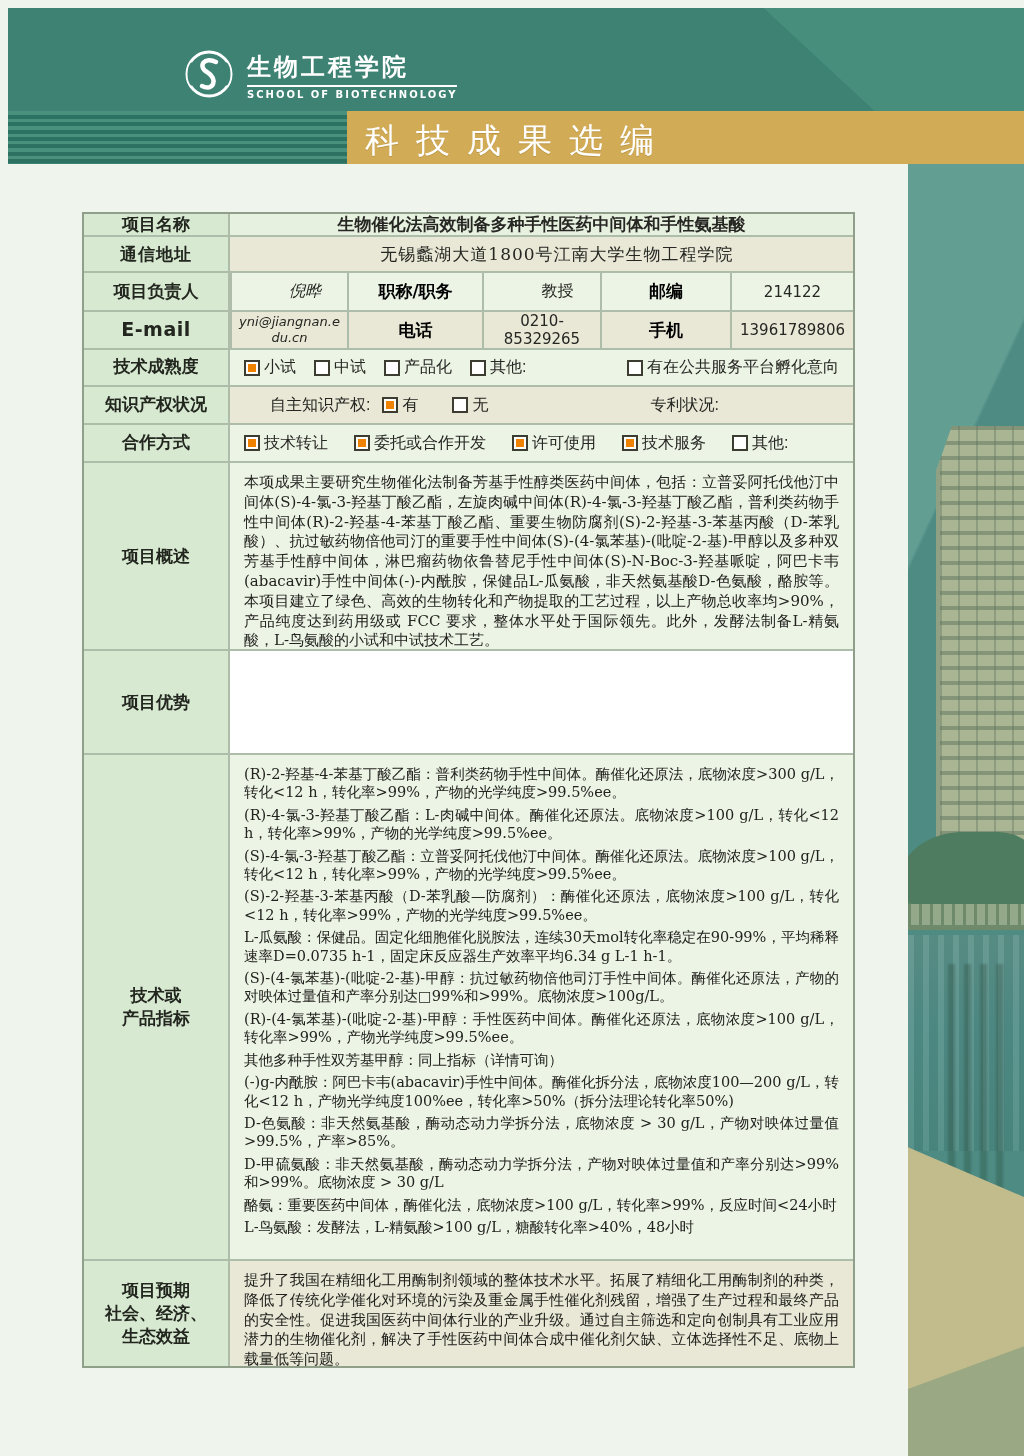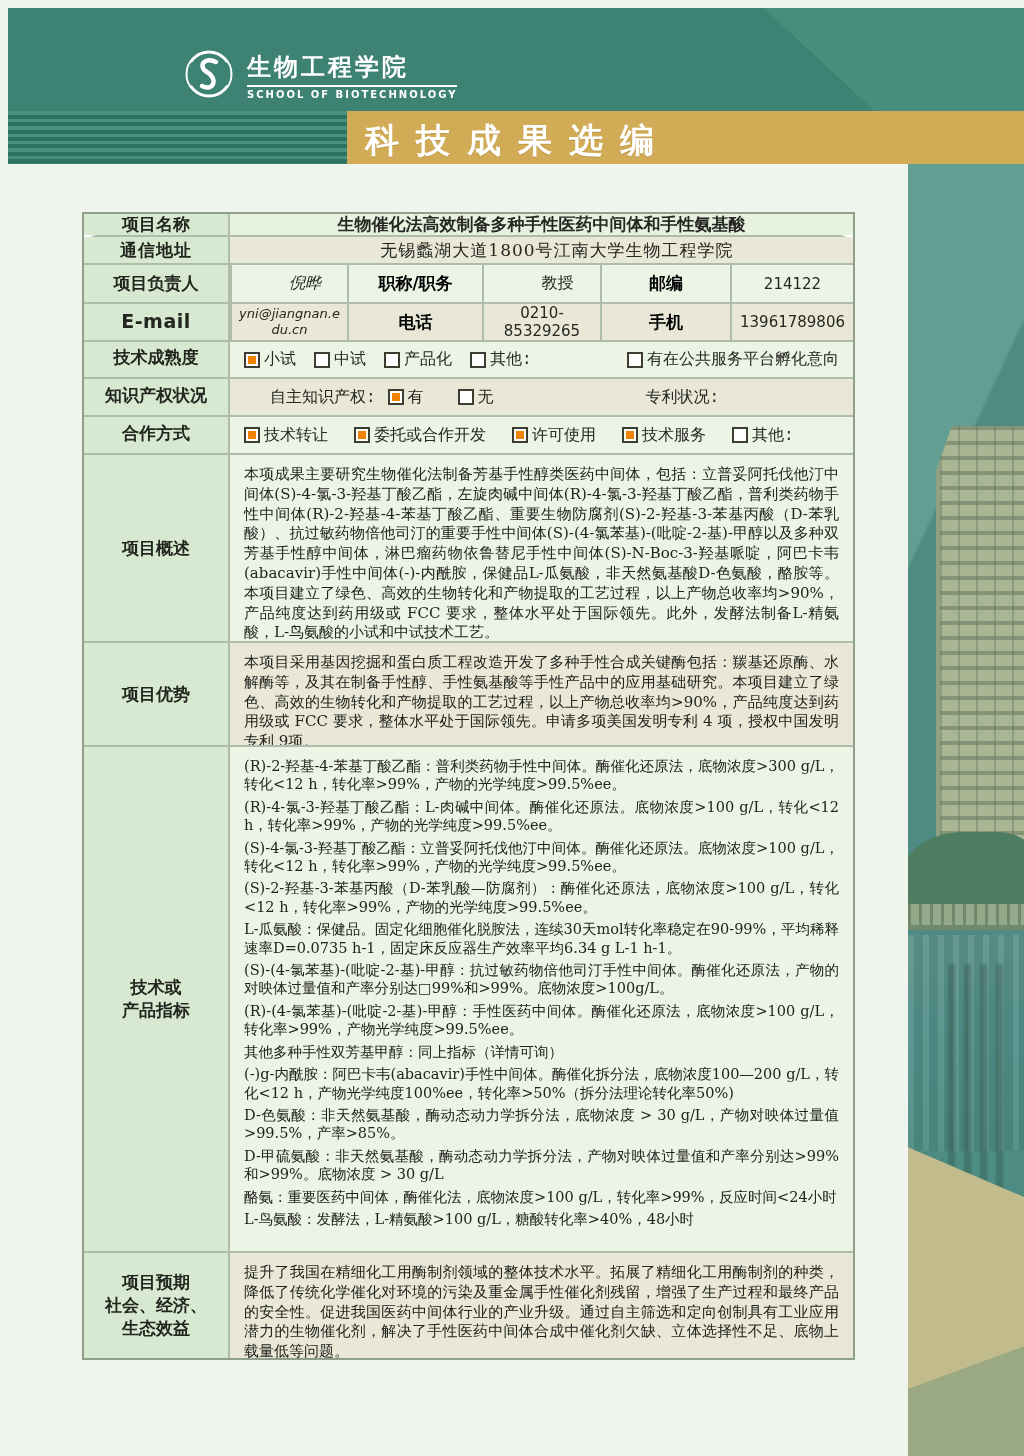--- a/index.html
+++ b/index.html
@@ -36,21 +36,21 @@
     border-top:2px solid #ffffff; padding-top:2px; margin-top:2px;
   }
   .stripes {
     position:absolute; left:0; top:103px; width:339px; height:52px;
     background:repeating-linear-gradient(180deg,#4a917d 0 3.5px,#2d7163 3.5px 7.5px);
   }
   .title-banner {
     position:absolute; left:339px; top:103px; right:0; height:60px;
     background:#d2ab56;
     display:flex; align-items:center; padding-left:18px;
-    color:#ffffff; font-size:34px; font-weight:bold; letter-spacing:17px;
+    color:#ffffff; font-size:34px; font-weight:normal; letter-spacing:17px;
     text-shadow:0 1px 0 rgba(120,90,20,.25);
     white-space:nowrap;
   }
 
   
   .photo-strip {
     position:absolute; left:908px; top:164px; width:116px; height:1292px;
     background:linear-gradient(115deg,#639e93 0%,#639e93 26%,#4d8b83 26.5%);
     overflow:hidden;
   }
@@ -116,39 +116,39 @@
   }
   .cell-value { flex:1; display:flex; align-items:center; overflow:hidden;text-align:right; }
   .bg-green { background:#ecf4e6; }
   .bg-green2 { background:#e7f1e0; }
   .bg-beige { background:#e9e8d7; }
 
   .v-center { justify-content:center; text-align:center; }
   .serif { font-family:"DejaVu Serif", serif;padding-left:31px; }
 
   .r-name { height:21px; font-weight:bold; font-size:17px; }
-  .r-addr { height:28px; font-size:17px; letter-spacing:1px;border-radius:18px; }
+  .r-addr { height:36px; font-size:17px; letter-spacing:1px; }
 
   .inner-cell {
     border-left:2px solid #aebcaa;
     display:flex; align-items:center; justify-content:center;
     text-align:center; overflow:hidden;
   }
   .inner-cell:first-child { border-left:none; }
   .ic-lab { font-weight:bold; font-size:17px; color:#000000; }
   .w1{width:117px;flex:0 0 117px;font-style:italic;} .w2{width:135px;flex:0 0 135px;}
   .w3{width:118px;flex:0 0 118px;} .w4{width:130px;flex:0 0 130px;}
   .w5{flex:1;}
   .r-leader { height:39px; }
   .r-email { height:38px; }
   .email-lab { font-size:19px; font-weight:600; letter-spacing:.5px; }
   .email-val { font-size:13px; word-break:break-all; padding:0 6px; line-height:1.2; }
   .num { font-size:15px; }
 
-  .r-check { height:37px; font-family:Liberation Mono, monospace; font-size:16px; }
+  .r-check { height:37px; font-family:Liberation Sans, sans-serif; font-size:16px; }
   .check-line { display:flex; align-items:center; width:100%; padding:0 14px; gap:18px; }
   .opt { display:flex; align-items:center; gap:4px; white-space:nowrap; }
   .cb {
     width:16px; height:16px; flex:0 0 16px;
     border:2px solid #3c3c30; background:#ffffff; position:relative;
   }
   .cb[data-checked="true"]::after {
     content:""; position:absolute; inset:2px; background:#ef8200;
   }
   .spacer { flex:1; }
@@ -303,21 +303,20 @@
     </div>
   </div>
 
   <div class="row r-overview">
     <div class="cell-label">项目概述</div>
     <div class="text-cell bg-green">本项成果主要研究生物催化法制备芳基手性醇类医药中间体，包括：立普妥阿托伐他汀中间体(S)-4-氯-3-羟基丁酸乙酯，左旋肉碱中间体(R)-4-氯-3-羟基丁酸乙酯，普利类药物手性中间体(R)-2-羟基-4-苯基丁酸乙酯、重要生物防腐剂(S)-2-羟基-3-苯基丙酸（D-苯乳酸）、抗过敏药物倍他司汀的重要手性中间体(S)-(4-氯苯基)-(吡啶-2-基)-甲醇以及多种双芳基手性醇中间体，淋巴瘤药物依鲁替尼手性中间体(S)-N-Boc-3-羟基哌啶，阿巴卡韦(abacavir)手性中间体(-)-内酰胺，保健品L-瓜氨酸，非天然氨基酸D-色氨酸，酪胺等。本项目建立了绿色、高效的生物转化和产物提取的工艺过程，以上产物总收率均&gt;90%，产品纯度达到药用级或 FCC 要求，整体水平处于国际领先。此外，发酵法制备L-精氨酸，L-鸟氨酸的小试和中试技术工艺。</div>
   </div>
 
   <div class="row r-adv">
     <div class="cell-label">项目优势</div>
-    <div class="text-cell bg-beige">本项目采用基因挖掘和蛋白质工程改造开发了多种手性合成关键酶包括：羰基还原酶、水解酶等，及其在制备手性醇、手性氨基酸等手性产品中的应用基础研究。本项目建立了绿色、高效的生物转化和产物提取的工艺过程，以上产物总收率均&gt;90%，产品纯度达到药用级或 FCC 要求，整体水平处于国际领先。申请多项美国发明专利 4 项，授权中国发明专利 9项。</div>
   </div>
 
   <div class="row r-ind">
     <div class="cell-label">技术或
 产品指标</div>
     <div class="text-cell bg-green">
       <p>(R)-2-羟基-4-苯基丁酸乙酯：普利类药物手性中间体。酶催化还原法，底物浓度&gt;300 g/L，转化&lt;12 h，转化率&gt;99%，产物的光学纯度&gt;99.5%ee。</p>
       <p>(R)-4-氯-3-羟基丁酸乙酯：L-肉碱中间体。酶催化还原法。底物浓度&gt;100  g/L，转化&lt;12 h，转化率&gt;99%，产物的光学纯度&gt;99.5%ee。</p>
       <p>(S)-4-氯-3-羟基丁酸乙酯：立普妥阿托伐他汀中间体。酶催化还原法。底物浓度&gt;100 g/L，转化&lt;12 h，转化率&gt;99%，产物的光学纯度&gt;99.5%ee。</p>
       <p>(S)-2-羟基-3-苯基丙酸（D-苯乳酸—防腐剂）：酶催化还原法，底物浓度&gt;100 g/L，转化&lt;12 h，转化率&gt;99%，产物的光学纯度&gt;99.5%ee。</p>

